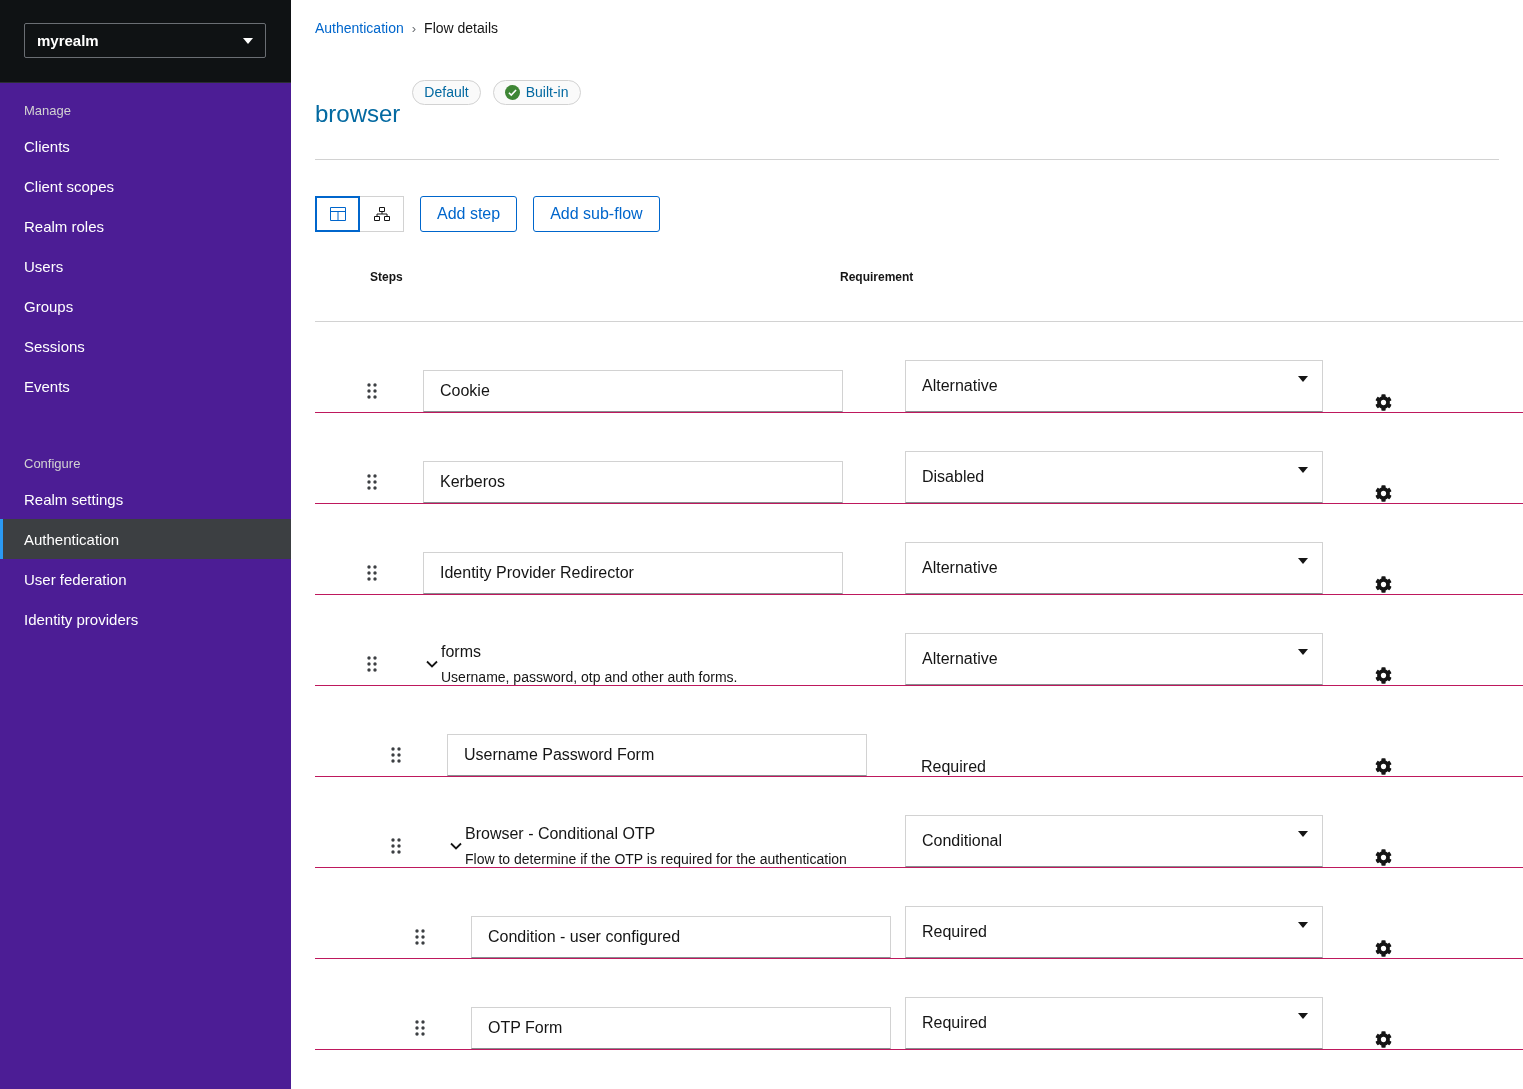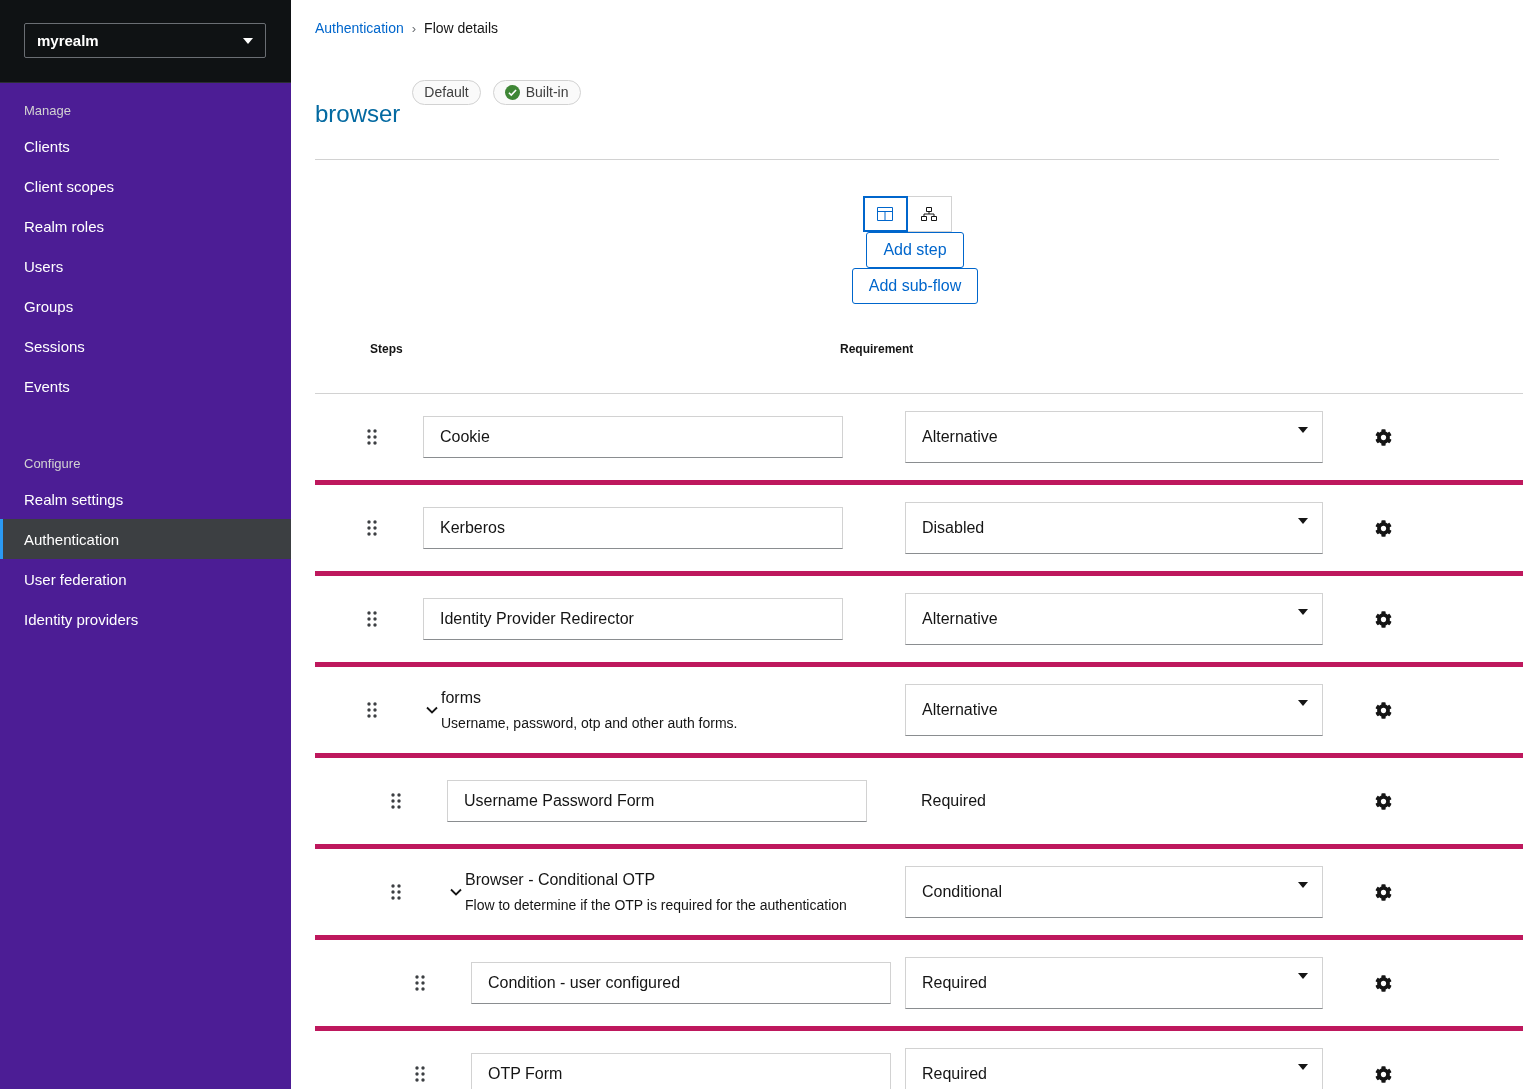--- a/index.html
+++ b/index.html
@@ -22,40 +22,40 @@
   
   .main { flex:1; background:#fff; display:flex; flex-direction:column; min-width:0; }
   .page-header { padding:20px 24px 0; }
   .breadcrumb { font-size:14px; display:flex; align-items:center; gap:8px; }
   .breadcrumb .bc-link { color:#0066cc; text-decoration:none; cursor:pointer; }
   .breadcrumb .bc-sep { color:#6a6e73; font-size:13px; }
   .breadcrumb .bc-current { color:#151515; }
   .title-row { margin-top:20px; display:flex; align-items:center; gap:12px; }
   .page-title { font-size:24px; font-weight:400; color:#0369a1;margin-top:44px; }
   .badge { display:inline-flex; align-items:center; gap:6px; height:25px; padding:0 11px; border-radius:13px;
-           background:#fafafa; border:1px solid #d2d2d2; font-size:14px; color:#404040; }
+           background:#fafafa; border:1px solid #d2d2d2; font-size:14px; color:#0369a1; }
   .badge svg { flex-shrink:0; }
   .header-divider { border:none; border-top:1px solid #d2d2d2; margin-top:31px; }
 
-  .toolbar { margin:36px 24px 0; display:flex; align-items:center;flex-direction:column; }
+  .toolbar { margin:36px 24px 0; display:flex; align-items:center; }
   .toggle-group { display:flex; }
   .toggle-btn { width:45px; height:36px; background:#fff; border:1px solid #d2d2d2; display:flex; align-items:center;
                 justify-content:center; cursor:pointer; color:#151515; }
   .toggle-btn + .toggle-btn { margin-left:-1px; }
   .toggle-btn.selected { border:2px solid #0066cc; color:#0066cc; z-index:1; }
   .btn-secondary { height:36px; margin-left:16px; padding:0 16px; background:#fff; border:1px solid #0066cc;
                    border-radius:3px; color:#0066cc; font-size:16px; font-family:inherit; cursor:pointer; }
   .btn-secondary.subflow { margin-left:16px; }
 
   
   .flow-table { margin-left:24px; flex:1; }
   .thead { height:90px; display:flex; align-items:center; border-bottom:1px solid #d2d2d2; padding-left:55px; }
   .th { font-weight:bold; font-size:12px; color:#151515; }
   .th-steps { width:470px; }
-  .trow { height:91px; display:flex; align-items:center; border-bottom:5px solid #be185d; padding-right:130px; }
+  .trow { height:91px; display:flex; align-items:flex-end; border-bottom:1px solid #be185d; padding-right:130px; }
   .trow.lvl0 { padding-left:50px; }
   .trow.lvl1 { padding-left:74px; }
   .trow.lvl2 { padding-left:98px; }
   .steps-cell { flex:1; display:flex; align-items:center; min-width:0; }
   .grip { width:14px; display:flex; align-items:center; justify-content:center; color:#3c3f42; cursor:grab;
           margin-right:44px; flex-shrink:0; }
   .expand-btn { background:none; border:none; width:18px; height:18px; display:flex; align-items:center;
                 justify-content:center; color:#151515; cursor:pointer; margin-right:0; flex-shrink:0; }
   .name-box { width:420px; height:42px; border:1px solid #d2d2d2; border-bottom-color:#8a8d90; background:#fff;
               display:flex; align-items:center; padding:0 16px; font-size:16px; cursor:pointer; flex-shrink:0; }

